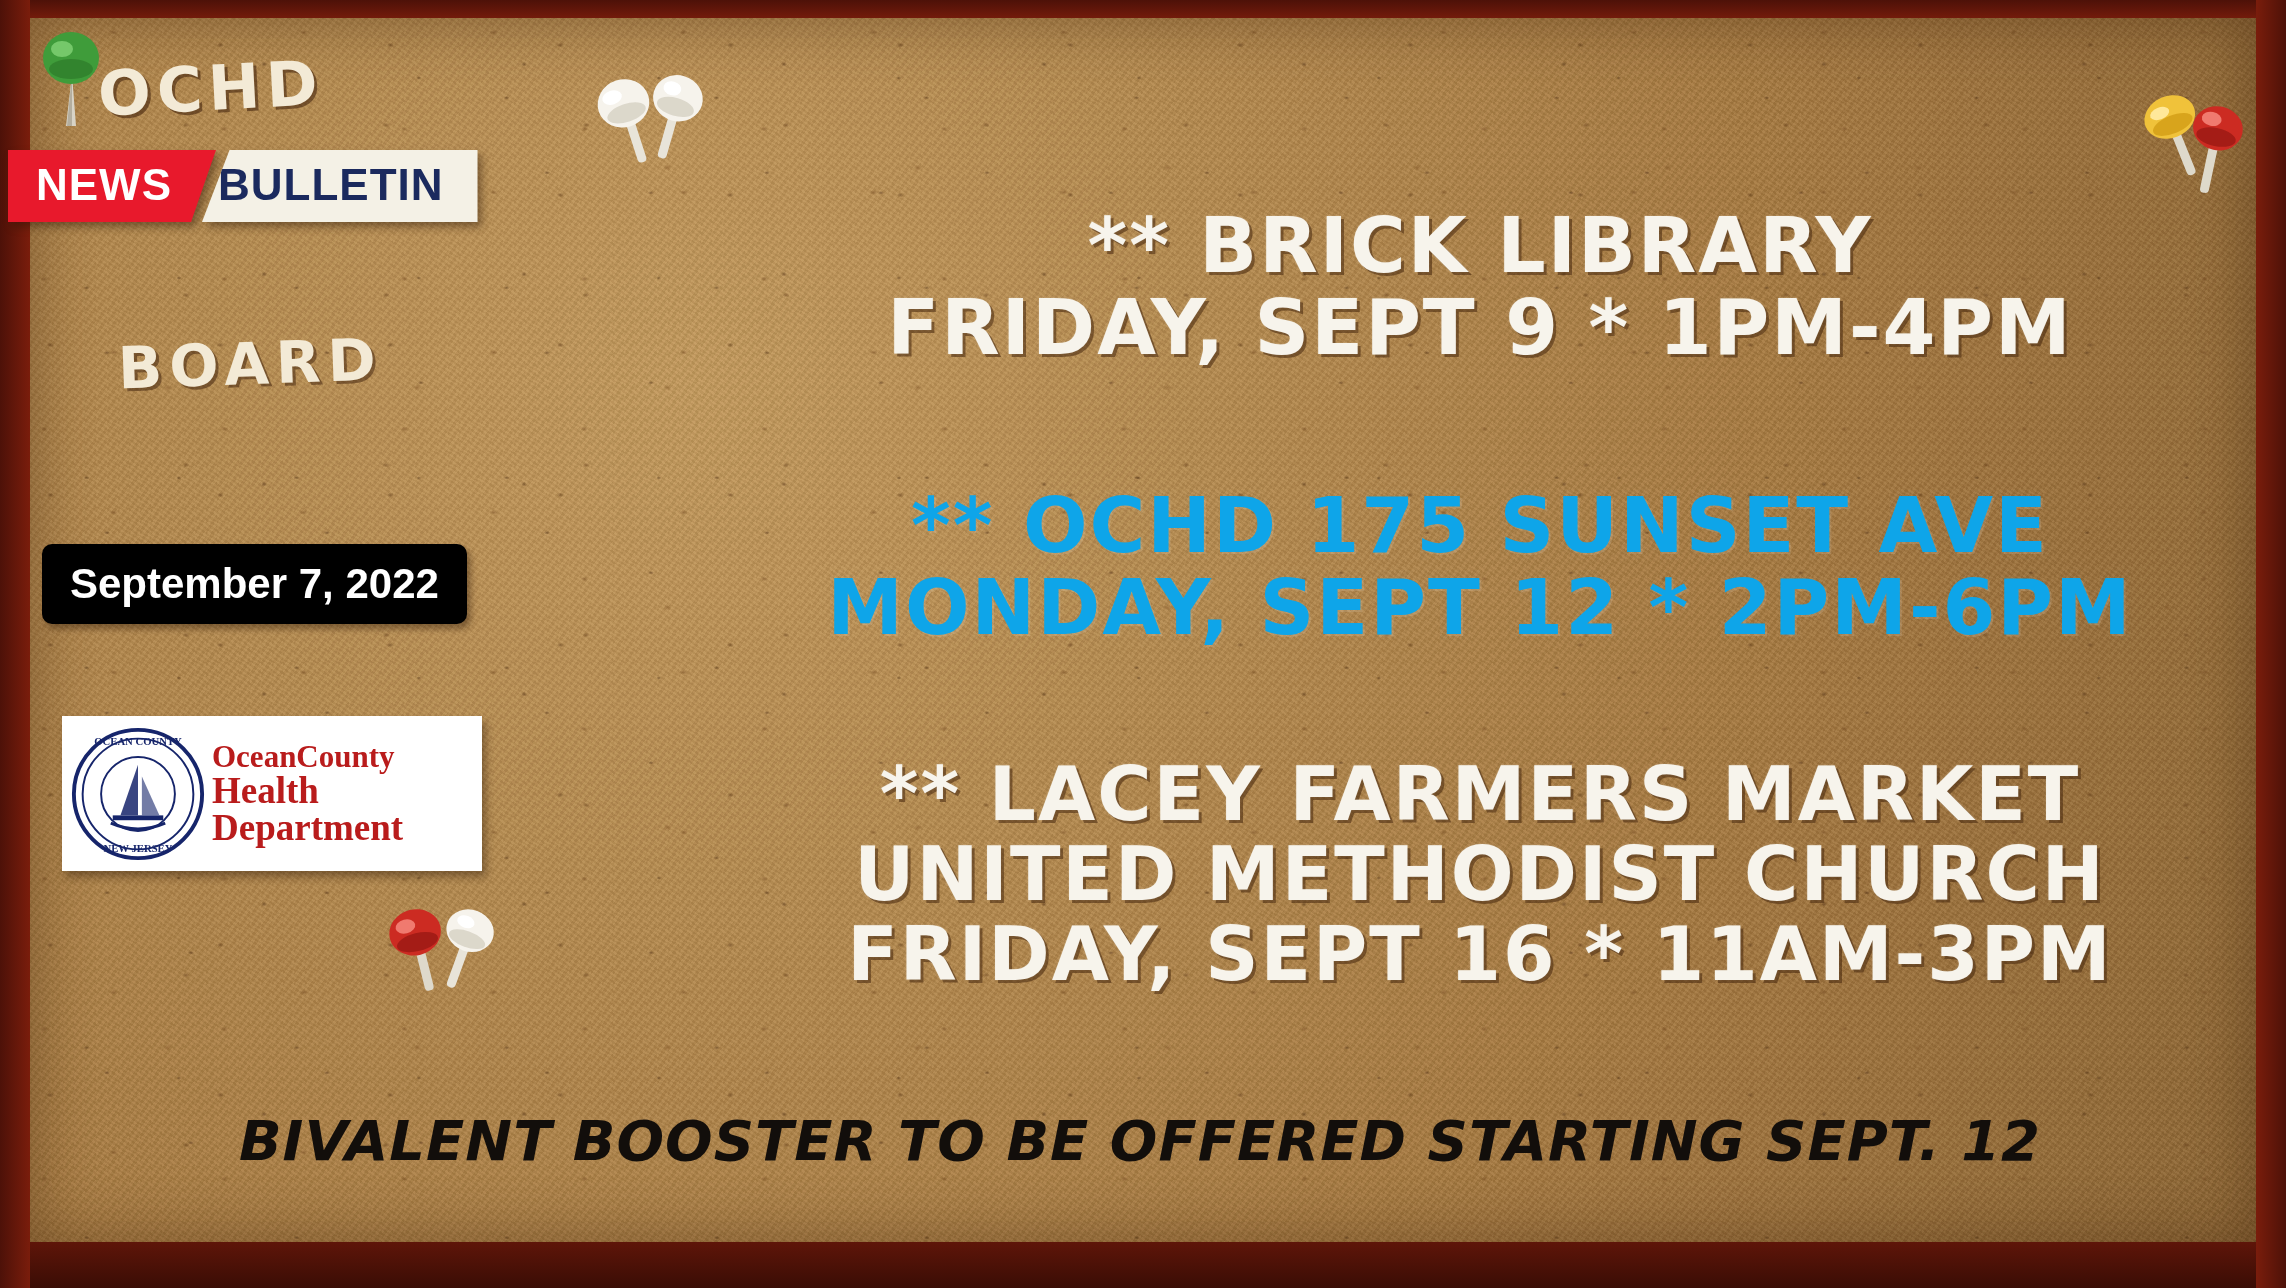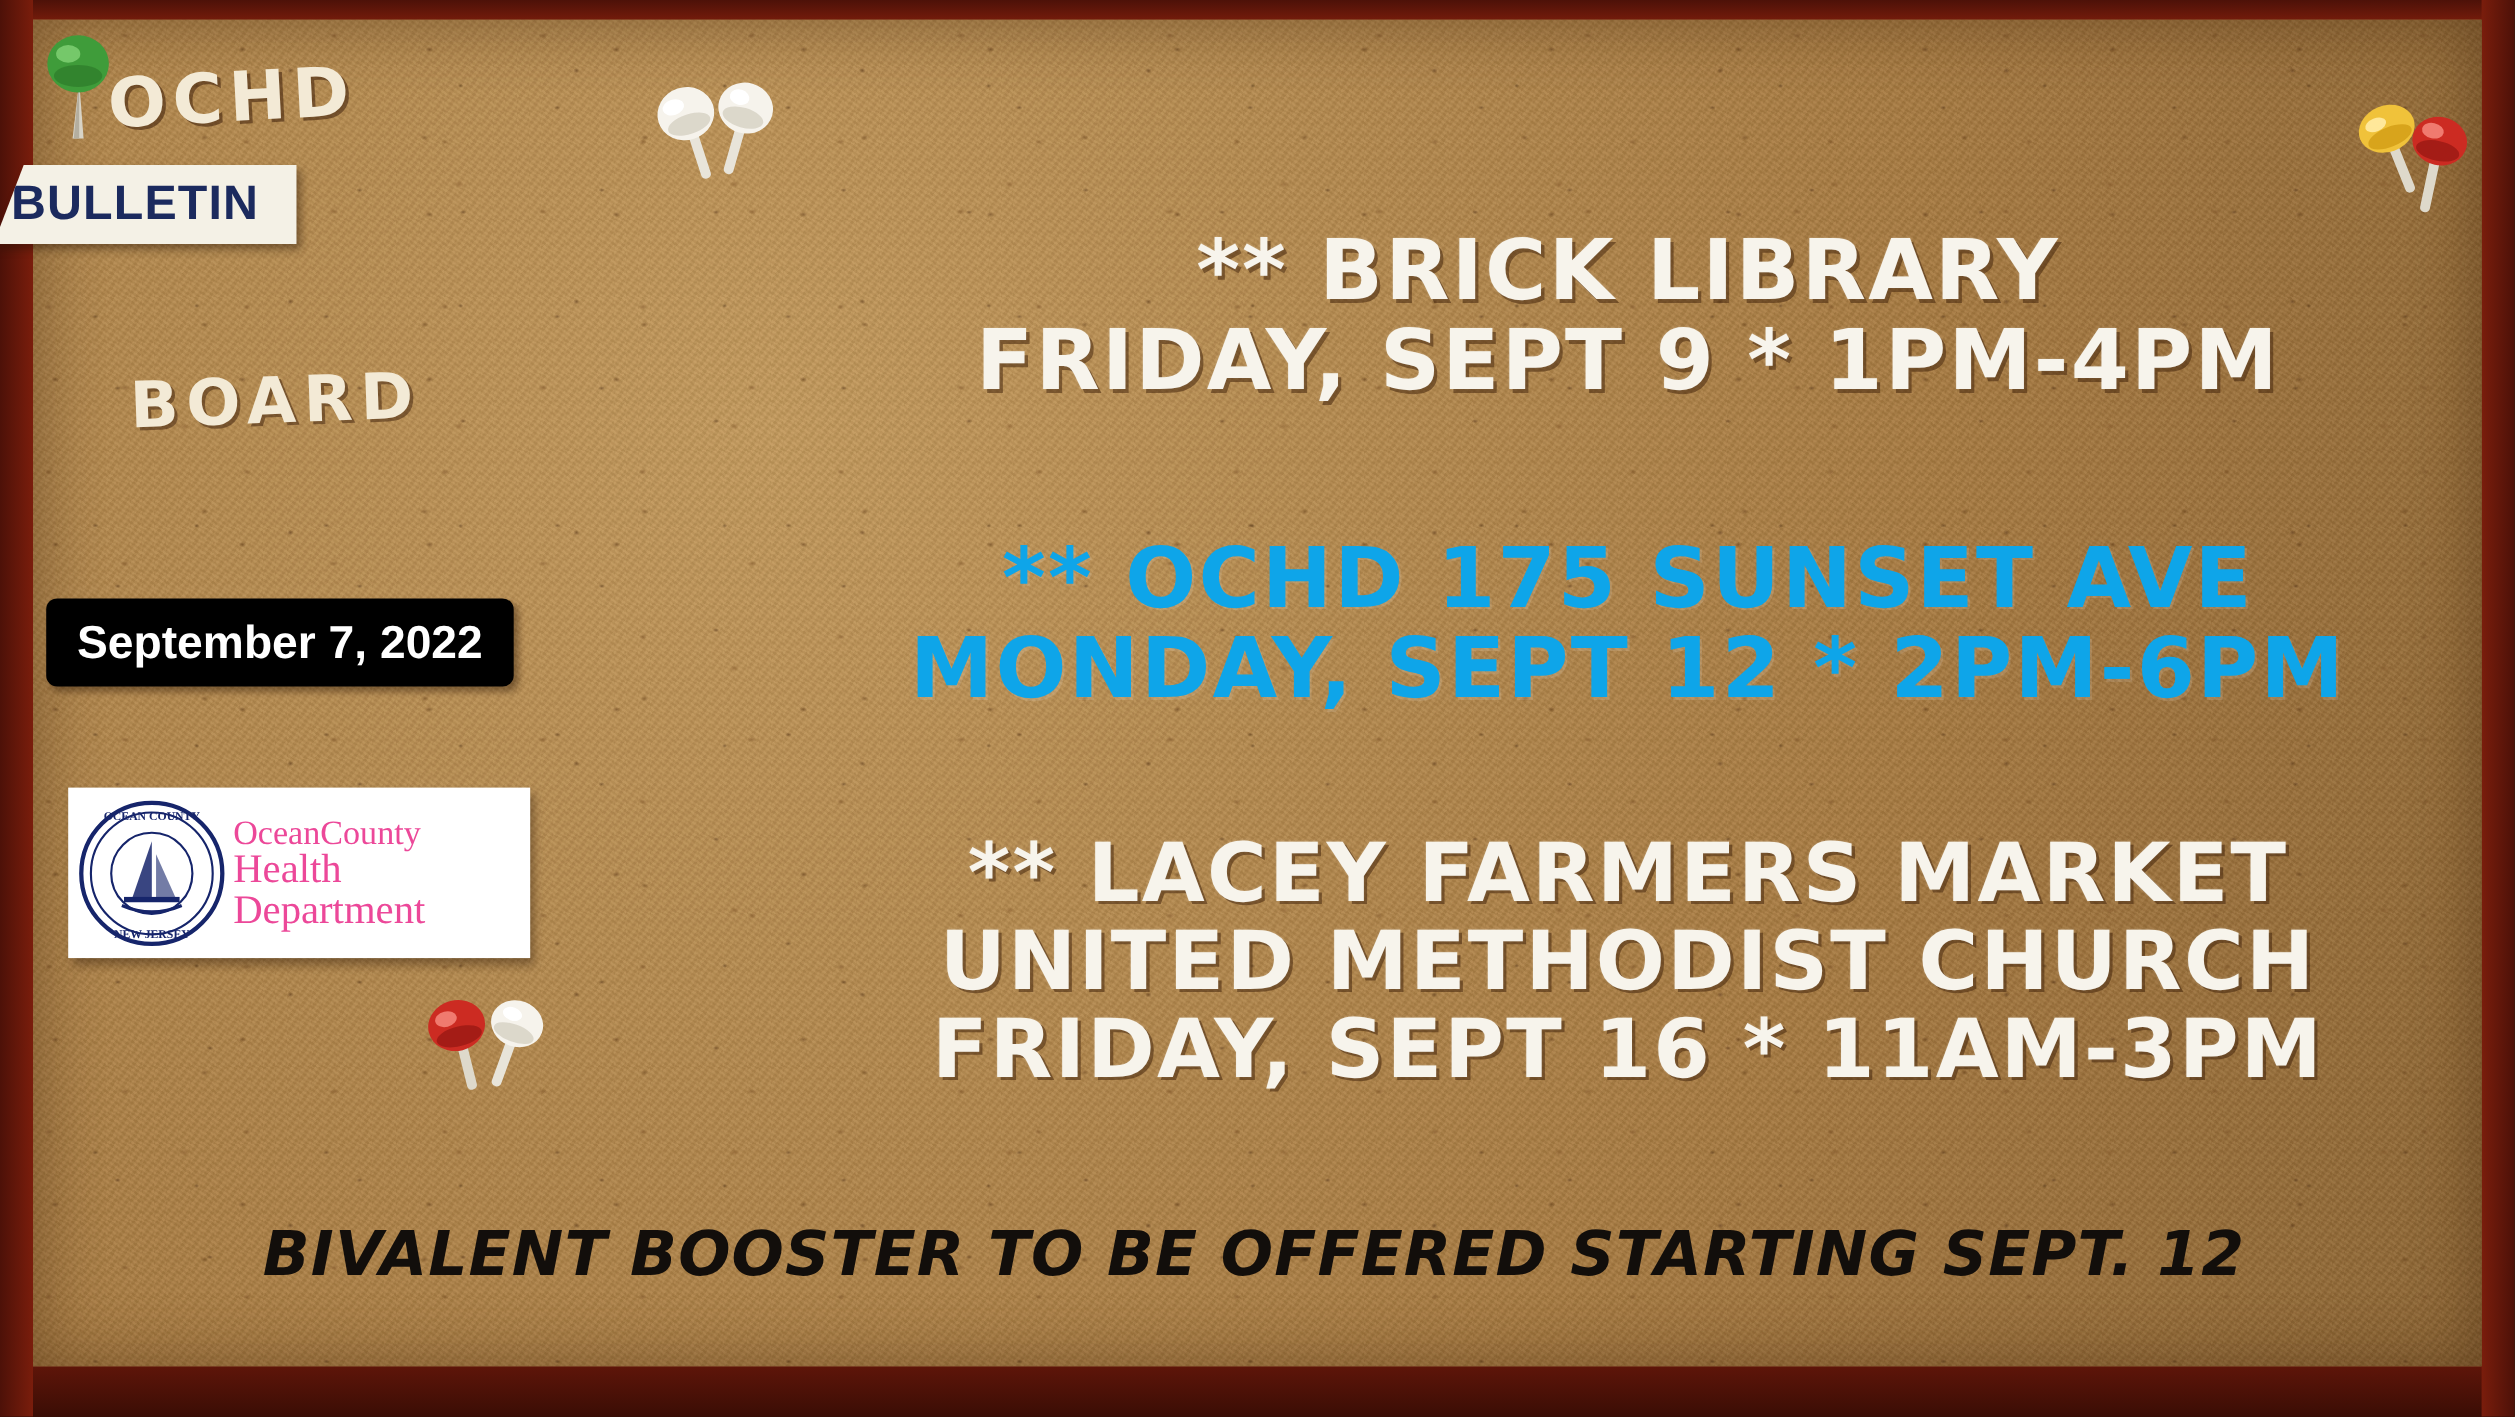--- a/index.html
+++ b/index.html
@@ -156,23 +156,23 @@
     align-items: center;
     box-shadow: 4px 6px 8px rgba(40,20,5,.4);
   }
   .logo-seal {
     width: 136px;
     height: 136px;
     margin-left: 8px;
     flex: 0 0 auto;
   }
   .logo-text {
-    color: #ec4899;
+    color: #b91c1c;
     font-family: "Liberation Serif", serif;
-    font-weight: normal;
+    font-weight: bold;
     line-height: 1.0;
     margin-left: 6px;
   }
   .logo-text .l1 { font-size: 31px; }
   .logo-text .l2 { font-size: 37px; }
   .logo-text .l3 { font-size: 37px; }
 
   
   .headline {
     position: absolute;
@@ -305,20 +305,21 @@
         <ellipse cx="96" cy="39" rx="19" ry="8" fill="#d6d1c3" opacity=".8"></ellipse>
       </g>
     </svg>
   </div>
 
   <div class="ochd-word">
     <span>OCHD</span>
   </div>
 
   <div class="news-bulletin">
+    <div class="news-tag">NEWS</div>
     <div class="bulletin-tag">BULLETIN</div>
   </div>
 
   <div class="board-word">
     <span>BOARD</span>
   </div>
 
   <div class="date-badge">September 7, 2022</div>
 
   <div class="logo-card">

